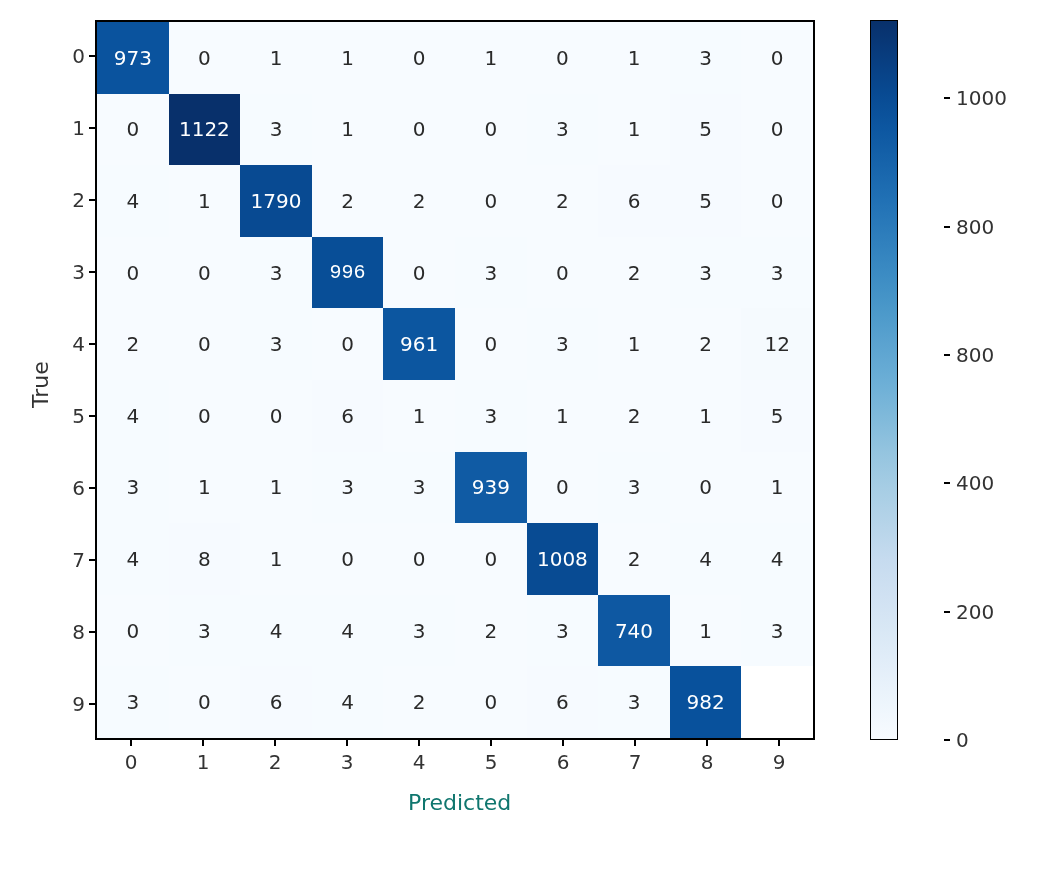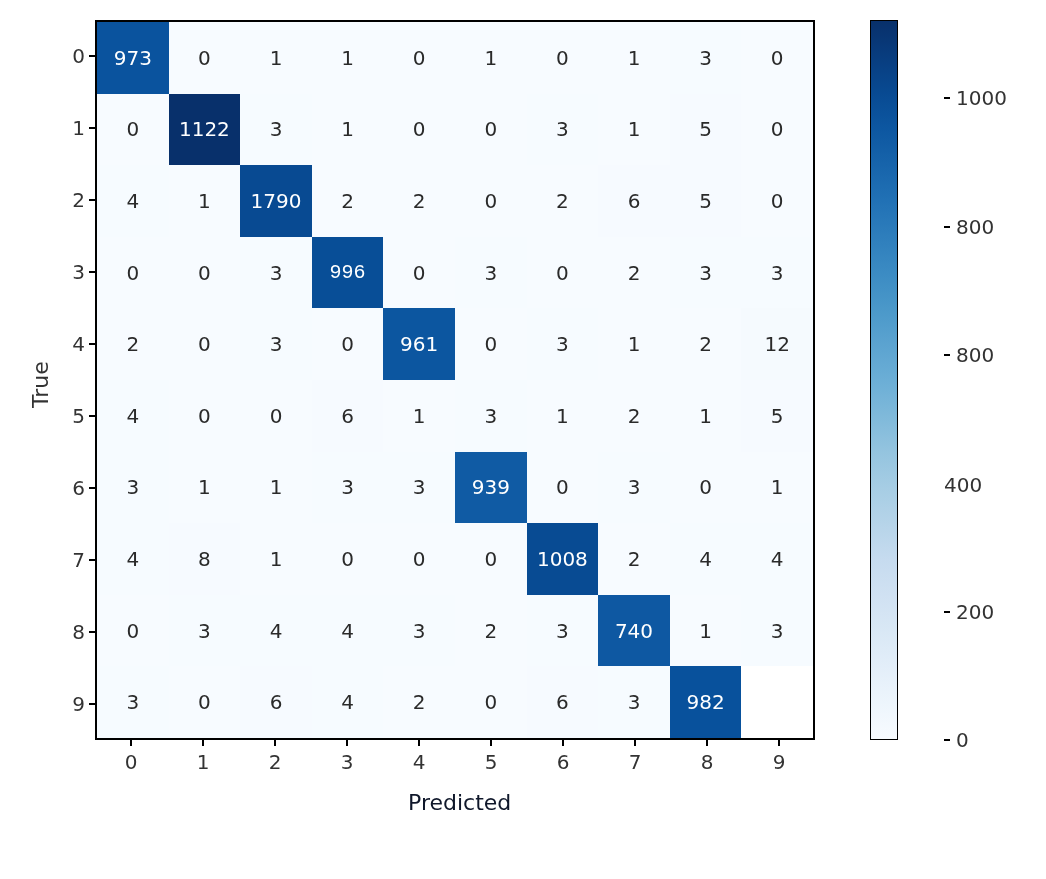--- a/index.html
+++ b/index.html
@@ -52,21 +52,21 @@
   .ylabel {
     position: absolute;
     transform: rotate(-90deg);
     transform-origin: left top;
     font-size: 22px;
     color: #333;
   }
   .xlabel {
     position: absolute;
     font-size: 22px;
-    color: #0f172a;
+    color: #0f766e;
   }
   .colorbar {
     position: absolute;
     left: 870px;
     top: 20px;
     width: 28px;
     height: 720px;
     border: 1px solid #000;
     box-sizing: border-box;
   }
@@ -259,21 +259,21 @@
   <div class="colorbar" id="colorbar" style="background: linear-gradient(to top, rgb(247, 251, 255) 0%, rgb(237, 245, 252) 5%, rgb(227, 238, 249) 10%, rgb(217, 232, 245) 15%, rgb(208, 225, 242) 20%, rgb(198, 219, 239) 25%, rgb(182, 212, 233) 30%, rgb(166, 205, 228) 35%, rgb(148, 196, 223) 40%, rgb(127, 185, 218) 45%, rgb(107, 174, 214) 50%, rgb(91, 163, 208) 55%, rgb(74, 152, 201) 60%, rgb(59, 139, 195) 65%, rgb(46, 126, 188) 70%, rgb(33, 113, 181) 75%, rgb(23, 100, 171) 80%, rgb(13, 87, 161) 85%, rgb(8, 74, 146) 90%, rgb(8, 61, 127) 95%, rgb(8, 48, 107) 100%);"></div>
   <div id="cbar-ticks-container">
       <div class="cbar-tick" style="top: 730px;">
         <div class="cbar-tick-line"></div>
         <span>0</span>
       </div>
       <div class="cbar-tick" style="top: 601.658px;">
         <div class="cbar-tick-line"></div>
         <span>200</span>
       </div>
-      <div class="cbar-tick" style="top: 473.316px; flex-direction: column;">
+      <div class="cbar-tick" style="top: 473.316px;">
         <div class="cbar-tick-line"></div>
         <span>400</span>
       </div>
       <div class="cbar-tick" style="top: 344.973px;">
         <div class="cbar-tick-line"></div>
         <span>800</span>
       </div>
       <div class="cbar-tick" style="top: 216.631px;">
         <div class="cbar-tick-line"></div>
         <span>800</span>

